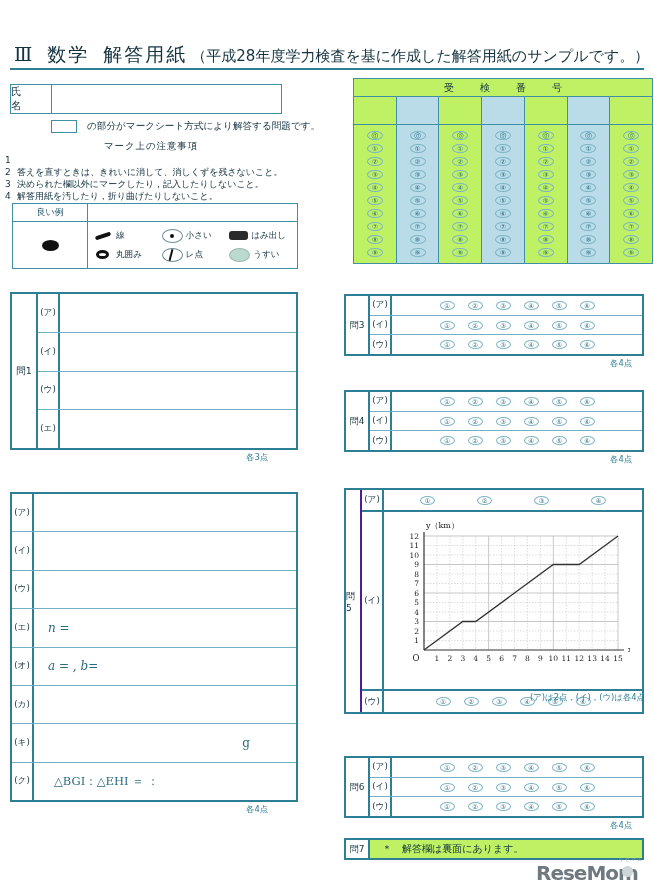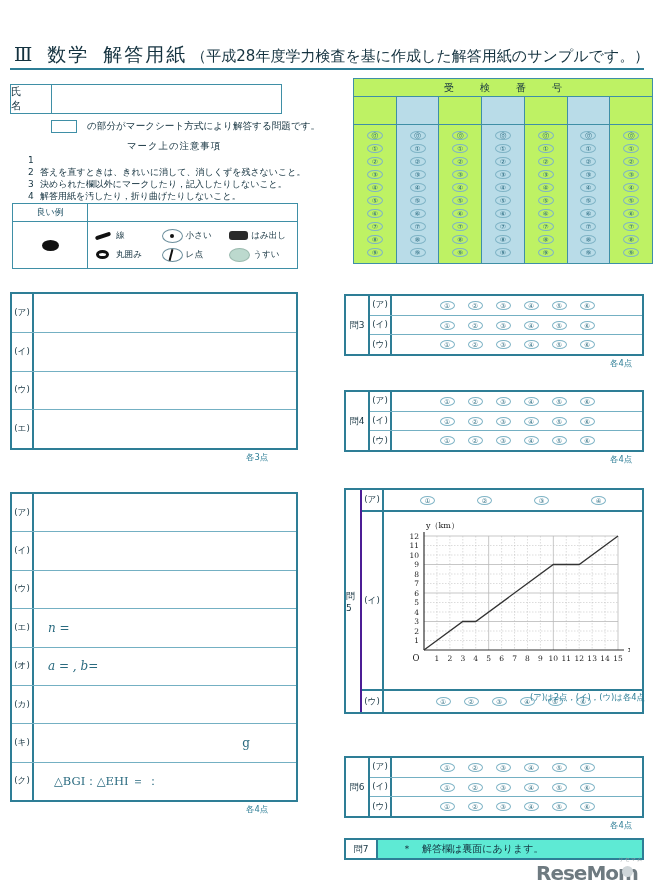--- a/index.html
+++ b/index.html
@@ -23,21 +23,21 @@
   
   .namebox{position:absolute;left:10px;top:84px;width:272px;height:30px;border:1.4px solid #3f8fa6;box-sizing:border-box;display:flex;}
   .namebox .lbl{width:40px;border-right:1.4px solid #3f8fa6;display:flex;align-items:center;justify-content:center;font-size:10.5px;letter-spacing:3px;color:#14323f;}
   .namebox .fill{flex:1;}
 
   
   .marknote{position:absolute;left:12px;top:120px;display:flex;align-items:center;margin-left:39px;}
   .marknote .swatch{width:26px;height:13px;border:1.5px solid #3f8fa6;box-sizing:border-box;}
   .marknote .txt{font-size:9.6px;margin-left:10px;color:#14323f;}
 
-  .caution{position:absolute;left:28px;top:140px;width:292px;color:#14323f;}
+  .caution{position:absolute;left:5px;top:140px;width:292px;color:#14323f;}
   .caution .head{text-align:center;font-size:9.4px;letter-spacing:1px;margin-bottom:2px;}
   .caution ol{list-style:none;margin:0;padding:0;}
   .caution li{font-size:9px;line-height:1.33;display:flex;}
   .caution li .n{width:12px;flex:none;text-align:left;}
   .caution li .t{flex:1;}
   .caution li .t .ind{display:block;padding-left:3px;}
 
   
   .extable{position:absolute;left:12px;top:203px;width:286px;border:1.4px solid #3f8fa6;box-sizing:border-box;}
   .extable .hrow{display:flex;border-bottom:1.2px solid #3f8fa6;}
@@ -104,22 +104,22 @@
   .q5 .sub{width:22px;flex:none;border-right:2px solid #2e7e96;display:flex;align-items:center;justify-content:center;font-size:8.6px;color:#14323f;box-sizing:border-box;}
   .q5 .opts{flex:1;display:flex;align-items:center;justify-content:center;gap:13px;}
   .q5 .opts.wide{gap:42px;}
   .q5 .graphcell{flex:1;position:relative;}
 
   
   .graph{position:absolute;left:10px;top:6px;width:236px;height:158px;}
 
   
   .q7{position:absolute;left:344px;top:838px;width:300px;height:22px;display:flex;}
-  .q7 .blabel{width:32px;flex:none;border:2px solid #2e7e96;border-right:none;box-sizing:border-box;display:flex;align-items:center;justify-content:center;font-size:9px;color:#14323f;background:#fff;}
-  .q7 .bar{flex:1;background:#5eead4;border:2px solid #2e7e96;box-sizing:border-box;display:flex;align-items:center;padding-left:24px;font-size:10px;color:#14323f;}
+  .q7 .blabel{width:24px;flex:none;border:2px solid #2e7e96;border-right:none;box-sizing:border-box;display:flex;align-items:center;justify-content:center;font-size:9px;color:#14323f;background:#fff;}
+  .q7 .bar{flex:1;background:#bef264;border:2px solid #2e7e96;box-sizing:border-box;display:flex;align-items:center;padding-left:12px;font-size:10px;color:#14323f;}
 
   
   .wm{position:absolute;left:536px;top:856px;width:110px;height:30px;}
   .wm .kana{position:absolute;right:3px;top:0px;font-size:5px;color:#9aa3a6;letter-spacing:1px;}
   .wm .logo{position:absolute;left:0;top:5px;font-family:"DejaVu Sans",sans-serif;font-weight:bold;font-size:20px;color:#6e7a80;letter-spacing:-1px;}
   .wm .dot{position:absolute;left:86px;top:10px;width:11px;height:11px;border-radius:50%;background:#cfd6d9;}
 </style>
 </head>
 <body>
 
@@ -312,20 +312,21 @@
             <div class="bub">⑥</div>
             <div class="bub">⑦</div>
             <div class="bub">⑧</div>
             <div class="bub">⑨</div>
           </div>
         </div>
       </div>
   </div>
 
   <div class="qblock" style="left:10px;top:292px;width:288px;height:158px;">
+    <div class="qlabel">問1</div>
     <div class="qrows">
       <div class="qrow">
         <div class="sub">(ア)</div>
         <div class="ans"></div>
       </div>
       <div class="qrow">
         <div class="sub">(イ)</div>
         <div class="ans"></div>
       </div>
       <div class="qrow">

